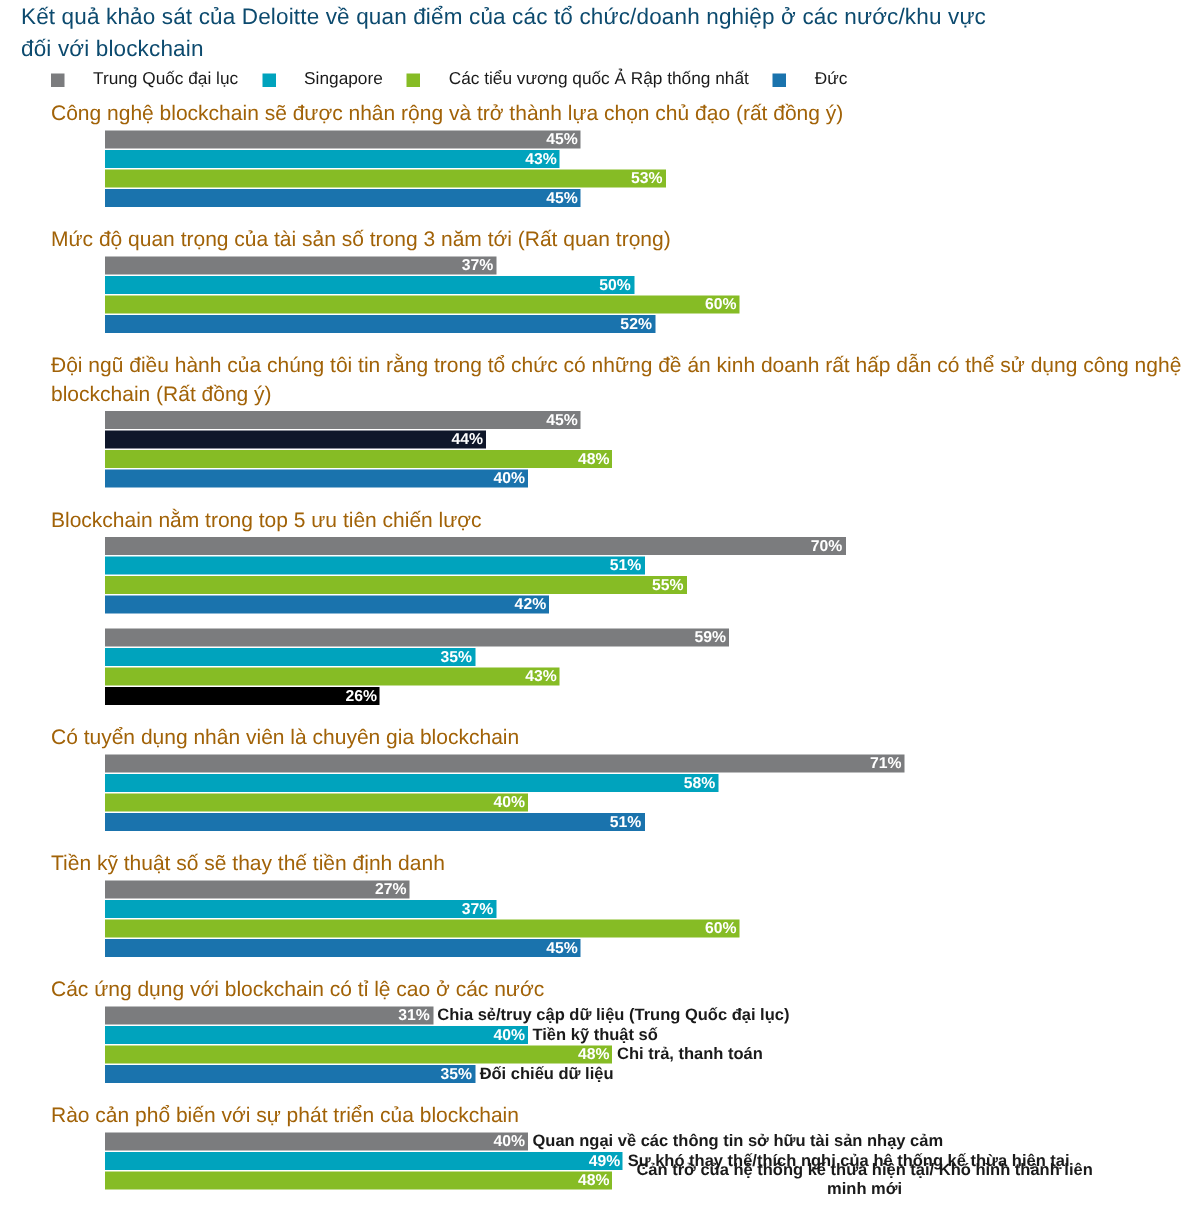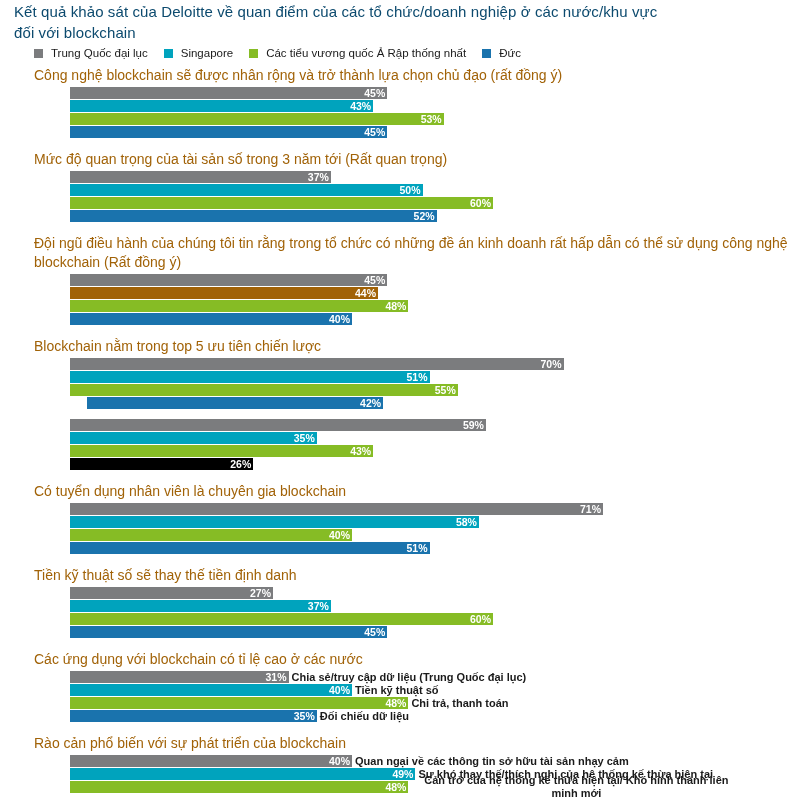--- a/index.html
+++ b/index.html
@@ -43,21 +43,21 @@
     left: 34px;
     top: 47px;
     display: flex;
     align-items: center;
     gap: 16px;
     white-space: nowrap;
   }
   .legend-item {
     display: flex;
     align-items: center;
-    gap: 8px;
+    gap: 19px;
   }
   .legend-swatch {
     width: 9px;
     height: 9px;
     flex: 0 0 auto;
     display: inline-block;
   }
   .legend-label {
     font-size: 11.5px;
     color: #1a1a1a;
@@ -217,21 +217,21 @@
       <div class="group-gap"></div>
       <div class="group">
         <div class="group-title">Đội ngũ điều hành của chúng tôi tin rằng trong tổ chức có những đề án kinh doanh rất hấp dẫn có thể sử dụng công nghệ blockchain (Rất đồng ý)</div>
         <div class="bars">
           <div class="bar-row">
             <div class="bar" style="background: rgb(123, 124, 126); width: 317.25px;">
               <span class="bar-value">45%</span>
             </div>
           </div>
           <div class="bar-row">
-            <div class="bar" style="background: #a16207; width: 308px; padding-left: 18px;">
+            <div class="bar" style="background: #0f172a; width: 254px; padding-left: 18px;">
               <span class="bar-value">44%</span>
             </div>
           </div>
           <div class="bar-row">
             <div class="bar" style="background: rgb(134, 188, 37); width: 338.4px;">
               <span class="bar-value">48%</span>
             </div>
           </div>
           <div class="bar-row">
             <div class="bar" style="background: rgb(26, 115, 173); width: 282px;">
@@ -253,21 +253,21 @@
             <div class="bar" style="background: rgb(0, 163, 189); width: 359.55px;">
               <span class="bar-value">51%</span>
             </div>
           </div>
           <div class="bar-row">
             <div class="bar" style="background: rgb(134, 188, 37); width: 387.75px;">
               <span class="bar-value">55%</span>
             </div>
           </div>
           <div class="bar-row">
-            <div class="bar" style="background: rgb(26, 115, 173); width: 296.1px; margin-left: 17px;">
+            <div class="bar" style="background: rgb(26, 115, 173); width: 296.1px;">
               <span class="bar-value">42%</span>
             </div>
           </div>
         </div>
       </div>
       <div class="group-gap"></div>
       <div class="group">
         <div class="bars">
           <div class="bar-row">
             <div class="bar" style="background: rgb(123, 124, 126); width: 415.95px;">

